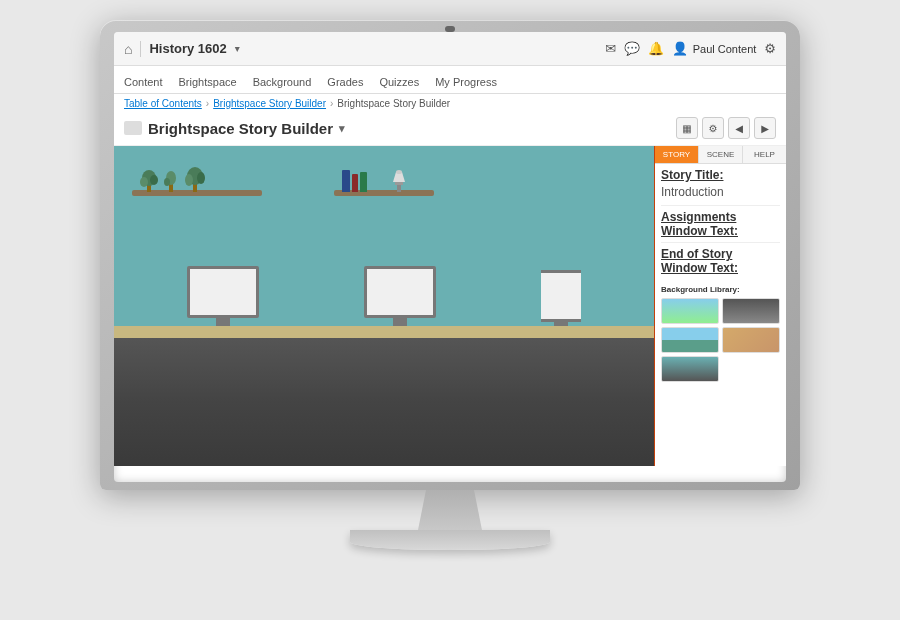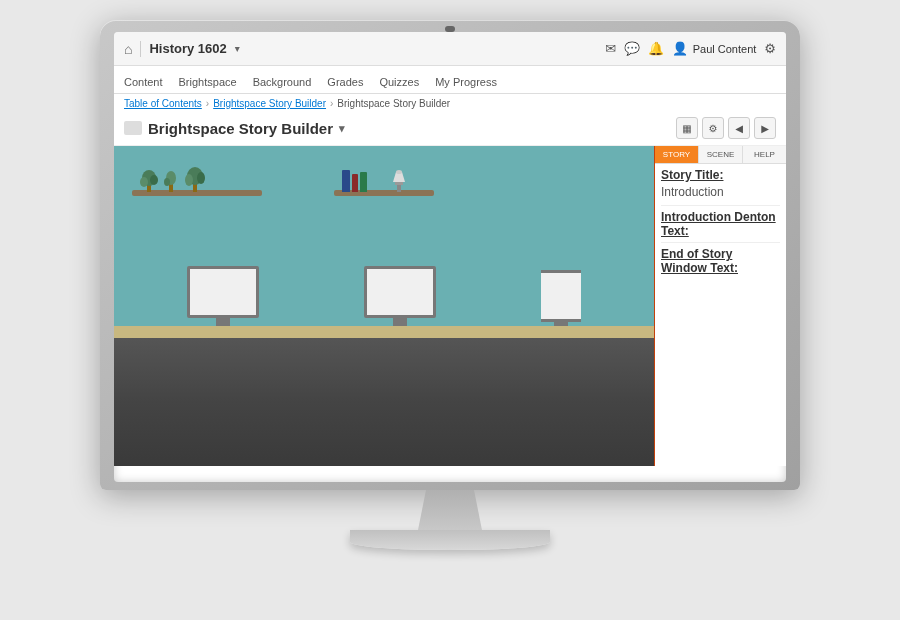--- a/index.html
+++ b/index.html
@@ -483,27 +483,37 @@
             <div class="panel-tab">SCENE</div>
             <div class="panel-tab">HELP</div>
           </div>
 
           <div class="panel-section">
             <div class="panel-label">Story Title:</div>
             <div class="panel-text">Introduction</div>
 
             <div class="panel-divider"></div>
 
-            <div class="panel-label">Introduction Denton Text:</div>
+            <div class="panel-label">Assignments Window Text:</div>
 
             <div class="panel-divider"></div>
 
             <div class="panel-label">End of Story Window Text:</div>
           </div>
 
+          <div class="bg-library">
+            <div class="bg-library-title">Background Library:</div>
+            <div class="bg-grid">
+              <div class="bg-thumb bg-thumb-1"></div>
+              <div class="bg-thumb bg-thumb-2"></div>
+              <div class="bg-thumb bg-thumb-3"></div>
+              <div class="bg-thumb bg-thumb-4"></div>
+              <div class="bg-thumb bg-thumb-5"></div>
+            </div>
+          </div>
         </div>
 
       </div>
 
     </div>
   </div>
 
   <div class="monitor-neck"></div>
   <div class="monitor-base"></div>
 </div>

